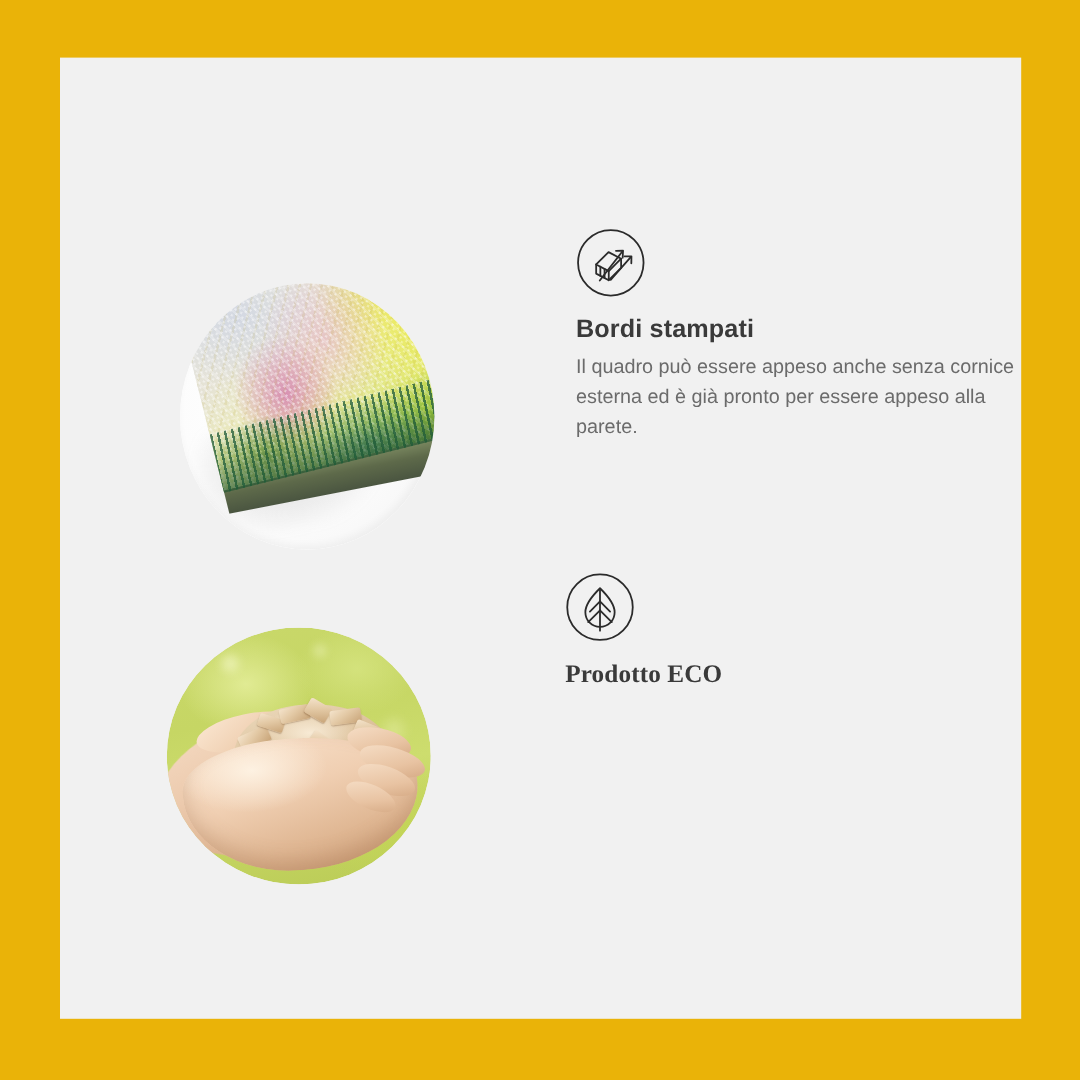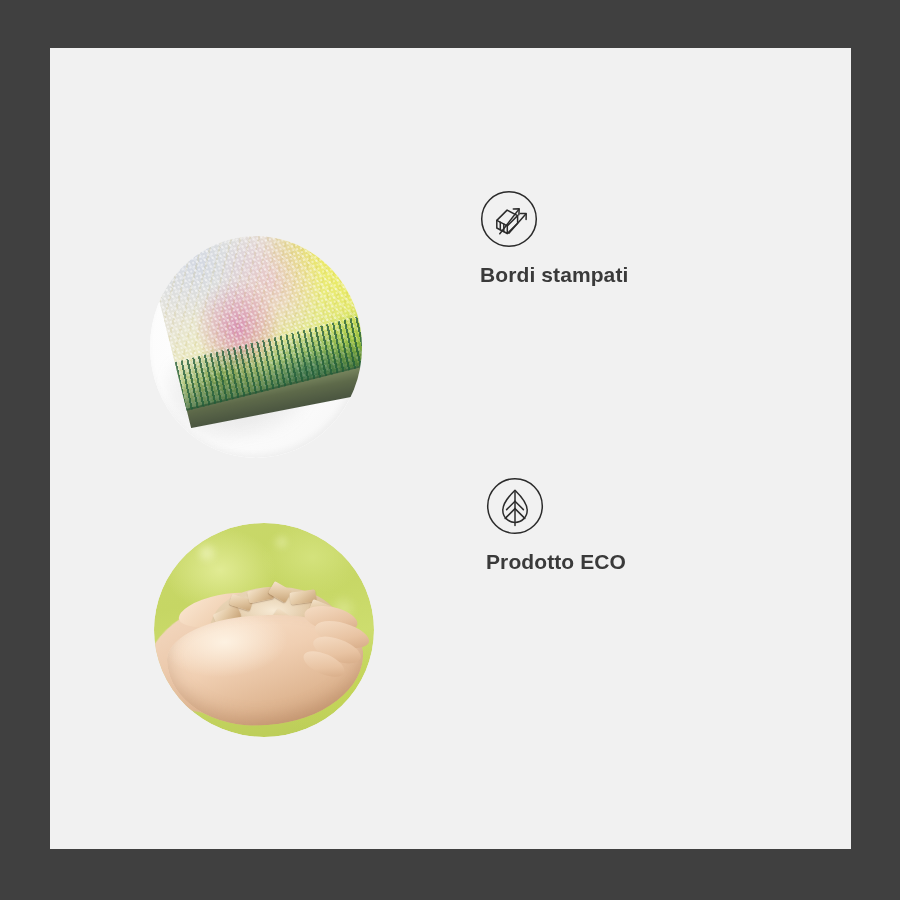--- a/index.html
+++ b/index.html
@@ -13,39 +13,39 @@
     overflow: hidden;
     font-family: "Liberation Sans", sans-serif;
     -webkit-font-smoothing: antialiased;
   }
 
   
   .page {
     position: relative;
     width: 900px;
     height: 900px;
-    background: #404040;
+    background: #eab308;
   }
   .panel {
     position: absolute;
     left: 50px;
     top: 48px;
     width: 801px;
     height: 801px;
     background: #f1f1f1;
   }
 
   
   .feature {
     position: absolute;
     display: flex;
     align-items: flex-start;
   }
   .feature-1 { left: 100px; top: 142px; }
-  .feature-2 { left: 101px; top: 429px; }
+  .feature-2 { left: 86px; top: 429px; font-family: Liberation Serif, serif; }
 
   
   .media {
     position: relative;
     flex: 0 0 auto;
     border-radius: 50%;
     overflow: hidden;
   }
   .media-canvas {
     width: 212px;
@@ -305,20 +305,21 @@
             <path d="M23.8 34.0 L23.8 41.6"></path>
 
             <path d="M19.8 43.8 L38.6 19.6"></path>
             <path d="M33.3 19.0 L39.2 18.8 L38.9 24.8"></path>
 
             <path d="M28.9 43.2 L45.6 24.3"></path>
             <path d="M40.4 23.6 L46.2 23.6 L46.1 29.4"></path>
           </svg>
         </div>
         <h2 class="feature-title">Bordi stampati</h2>
+        <p class="feature-text">Il quadro può essere appeso anche senza cornice esterna ed è già pronto per essere appeso alla parete.</p>
       </div>
     </div>
 
     <div class="feature feature-2">
 
       <div class="media media-eco">
         <div class="eco-disc"></div>
         <div class="eco-bokeh"></div>
         <div class="hand-back"></div>
         <div class="thumb"></div>

